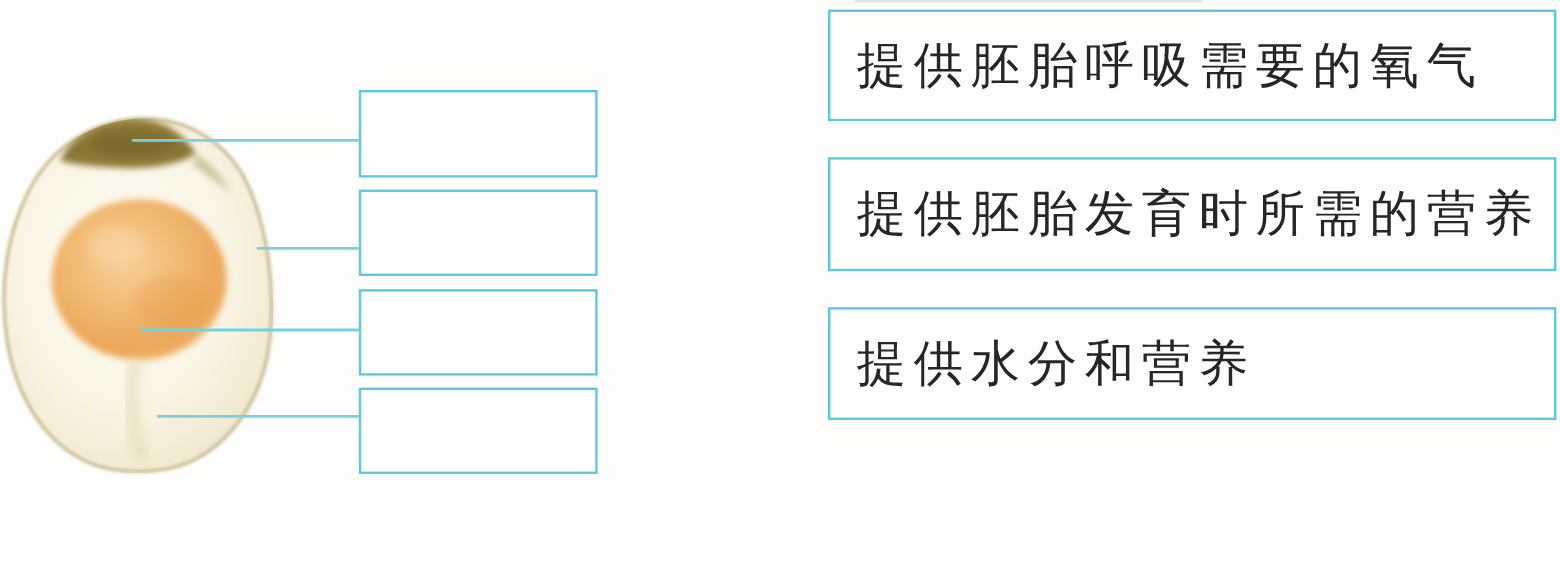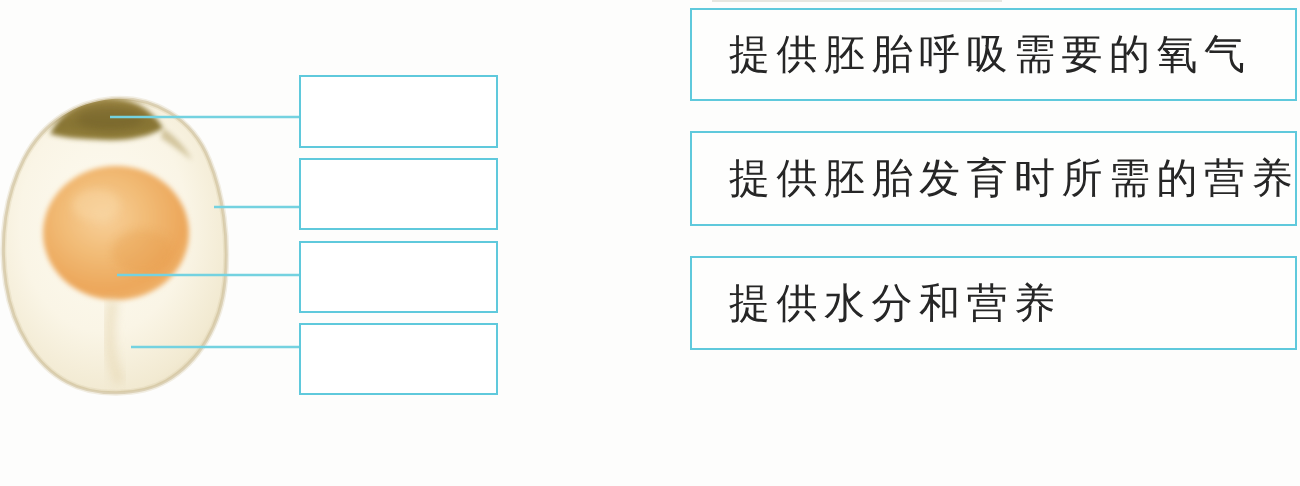--- a/index.html
+++ b/index.html
@@ -25,21 +25,21 @@
   .ab4{top:323px;height:72px;}
   
   .function-box{
     position:absolute;
     left:690px;width:607px;
     box-sizing:border-box;
     border:2px solid #5fc9dc;
     background:#fefefd;
     display:flex;
     align-items:center;
-    padding-left:37px;
+    padding-left:22px;
   }
   .fb1{top:8px;height:93px;}
   .fb2{top:131px;height:95px;}
   .fb3{top:256px;height:94px;}
   .fb4{top:385px;height:93px;}
   .function-label{
     font-size:41px;
     letter-spacing:6.5px;
     color:#262626;
     white-space:nowrap;

